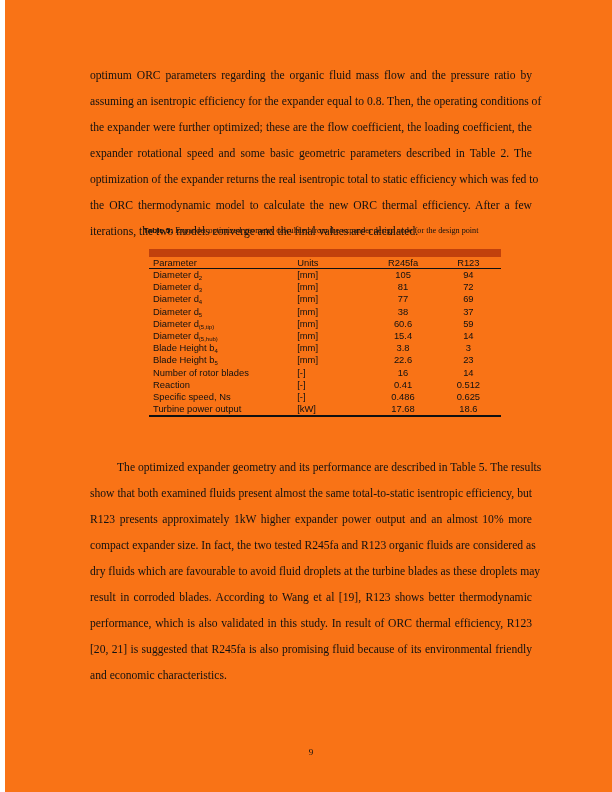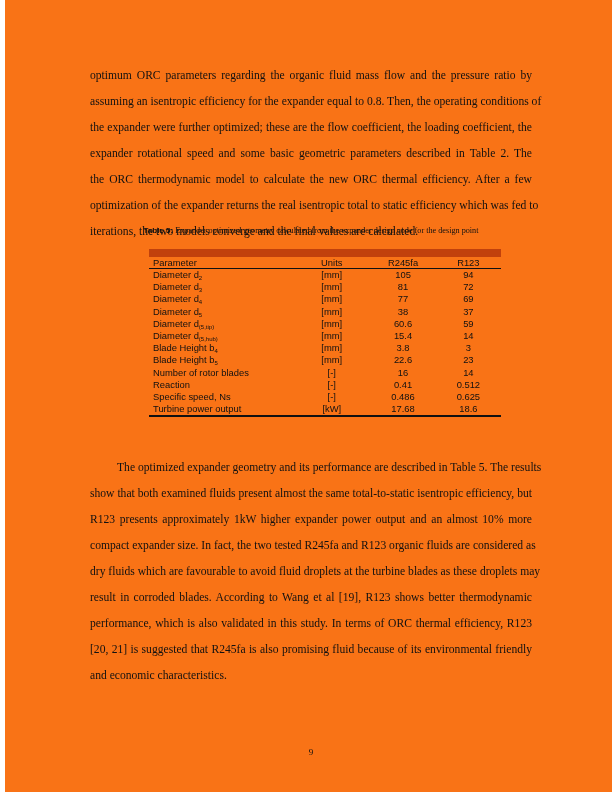--- a/index.html
+++ b/index.html
@@ -21,41 +21,41 @@
   .caption .label { font-family: "Liberation Sans", sans-serif; font-weight: bold; font-size: 8px; }
   table.data {
     position: absolute; left: 144px; top: 249px; width: 352px;
     border-collapse: collapse;
     font-family: "Liberation Sans", sans-serif; font-size: 9.4px; color: #111;
   }
   table.data th, table.data td { padding: 0; height: 12.2px; line-height: 12.2px; font-weight: normal; }
   table.data thead th { border-top: 8px solid #c2410c; border-bottom: 1.5px solid #111; height: 11px; line-height: 11px; padding-top: 0; }
   table.data tbody tr:last-child td { border-bottom: 2px solid #111; }
   .c-param { width: 146px; text-align: left; padding-left: 4px !important; }
-  .c-units { width: 70px; text-align: center; padding-right: 4px !important; }
+  .c-units { width: 70px; text-align: left; padding-right: 4px !important; }
   .c-a { width: 66px; text-align: center; }
   .c-b { width: 66px; text-align: center; }
   sub { font-size: 6px; vertical-align: -2px; line-height: 0; }
   .pagenum {
     position: absolute; top: 747px; left: 0; width: 612px; text-align: center;
     font-family: "Liberation Serif", serif; font-size: 9px; color: #111;
   }
 </style>
 </head>
 <body>
 
 <div class="page">
 
   <div class="para" id="p1">
     <span class="line">optimum ORC parameters regarding the organic fluid mass flow and the pressure ratio by</span>
     <span class="line">assuming an isentropic efficiency for the expander equal to 0.8. Then, the operating conditions of</span>
     <span class="line">the expander were further optimized; these are the flow coefficient, the loading coefficient, the</span>
     <span class="line">expander rotational speed and some basic geometric parameters described in Table 2. The</span>
+    <span class="line">optimization of the expander returns the real isentropic total to static efficiency which was fed to</span>
     <span class="line">the ORC thermodynamic model to calculate the new ORC thermal efficiency. After a few</span>
-    <span class="line">optimization of the expander returns the real isentropic total to static efficiency which was fed to</span>
     <span class="line last">iterations, the two models converge and the final values are calculated.</span>
   </div>
 
   <div class="caption">
     <span class="label">Table 5:</span><span> Expander optimized geometry calculated from the expander design code for the design point</span>
   </div>
 
   <table class="data">
     <thead>
       <tr>
@@ -141,19 +141,19 @@
       </tbody>
   </table>
 
   <div class="para" id="p2">
     <span class="line" style="padding-left:27px; box-sizing:border-box;">The optimized expander geometry and its performance are described in Table 5. The results</span>
     <span class="line">show that both examined fluids present almost the same total-to-static isentropic efficiency, but</span>
     <span class="line">R123 presents approximately 1kW higher expander power output and an almost 10% more</span>
     <span class="line">compact expander size. In fact, the two tested R245fa and R123 organic fluids are considered as</span>
     <span class="line">dry fluids which are favourable to avoid fluid droplets at the turbine blades as these droplets may</span>
     <span class="line">result in corroded blades. According to Wang et al [19], R123 shows better thermodynamic</span>
-    <span class="line">performance, which is also validated in this study. In terms of ORC thermal efficiency, R123</span>
+    <span class="line">performance, which is also validated in this study. In result of ORC thermal efficiency, R123</span>
     <span class="line">[20, 21] is suggested that R245fa is also promising fluid because of its environmental friendly</span>
     <span class="line last">and economic characteristics.</span>
   </div>
 
   <div class="pagenum">9</div>
 </div>
 
 </body></html>

